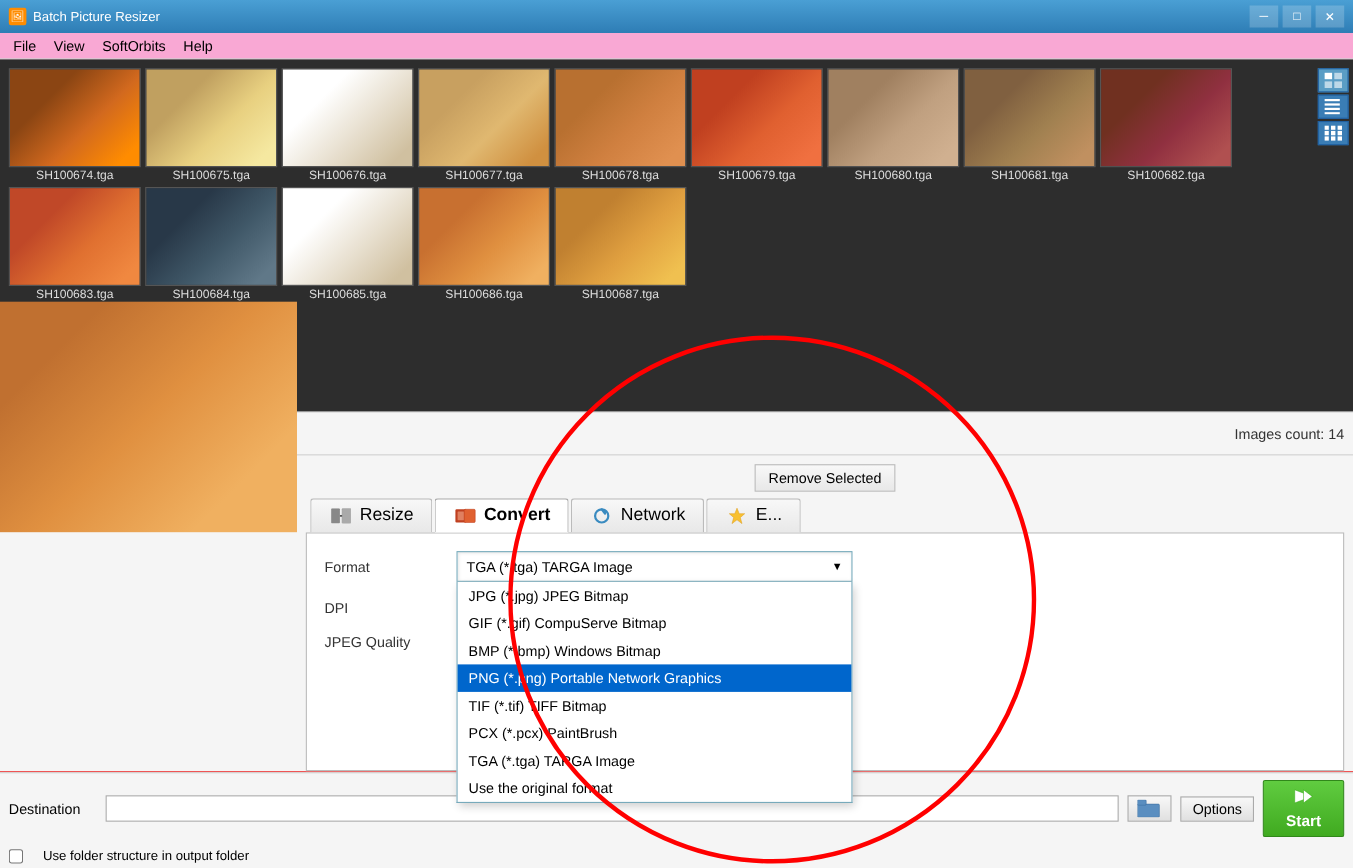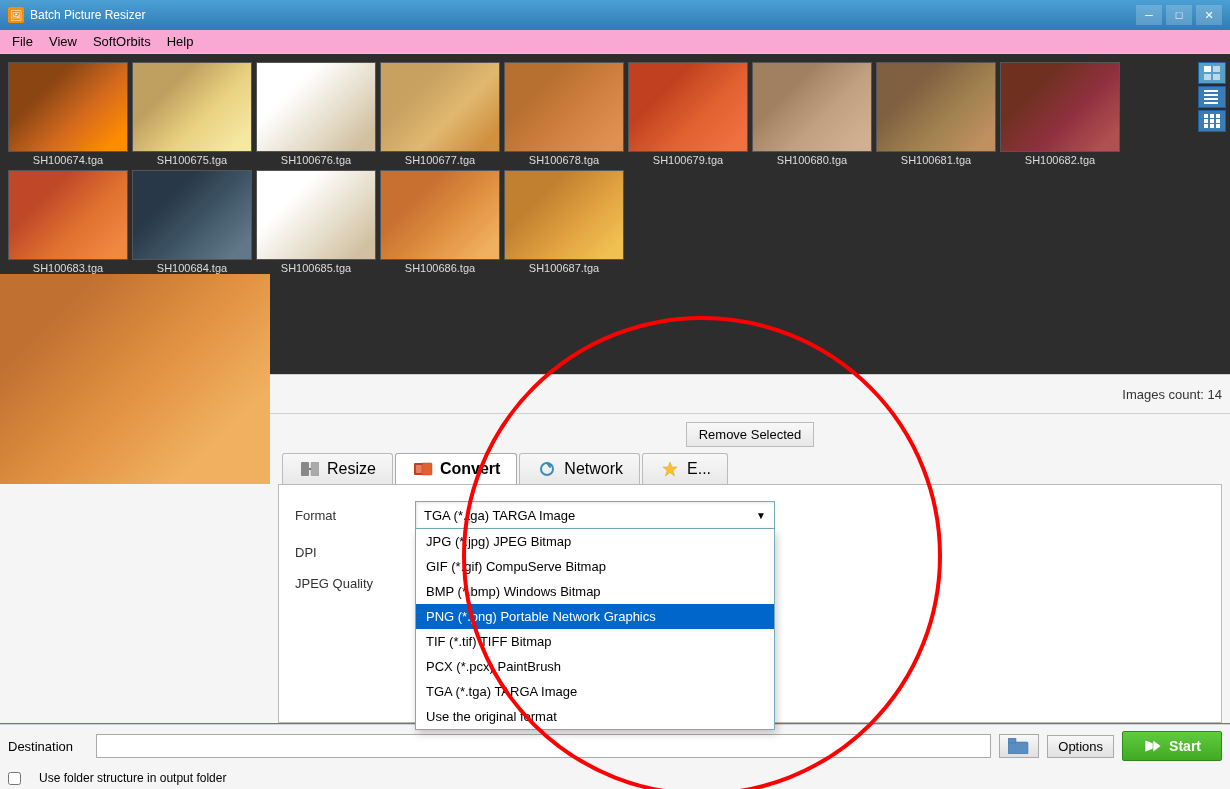--- a/index.html
+++ b/index.html
@@ -273,20 +273,21 @@
       border: 1px solid #30881a;
       color: white;
       font-size: 14px;
       font-weight: bold;
       padding: 6px 20px;
       cursor: pointer;
       display: flex;
       align-items: center;
       gap: 6px;
       border-radius: 2px;
+      flex-direction: column;
     }
 
     
     .remove-selected-btn {
       background: linear-gradient(to bottom, #f8f8f8, #e8e8e8);
       border: 1px solid #bbb;
       padding: 4px 12px;
       cursor: pointer;
       font-size: 13px;
     }

